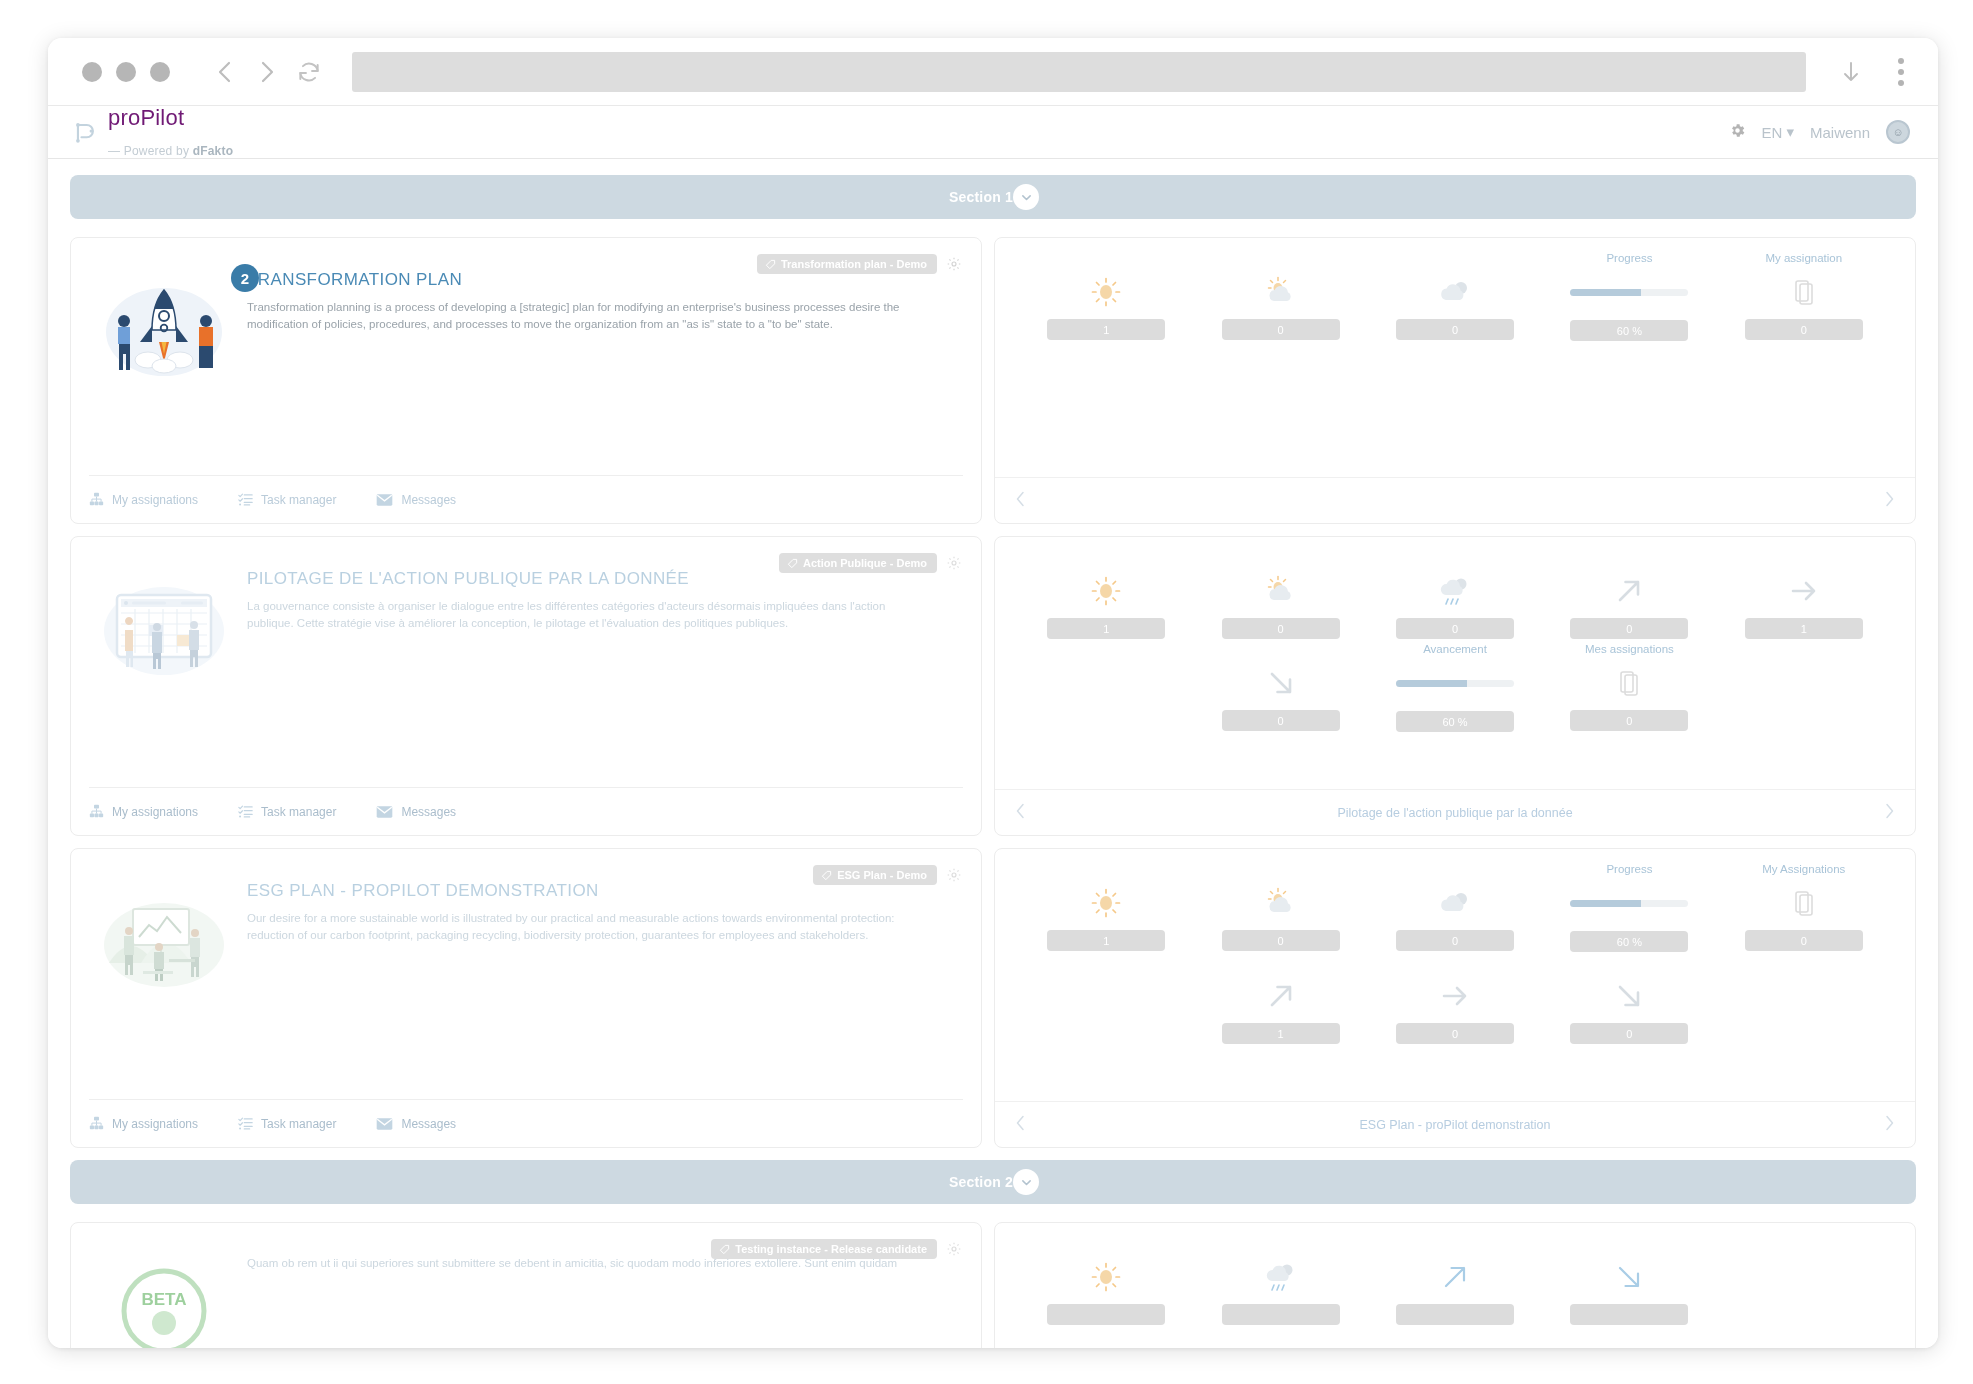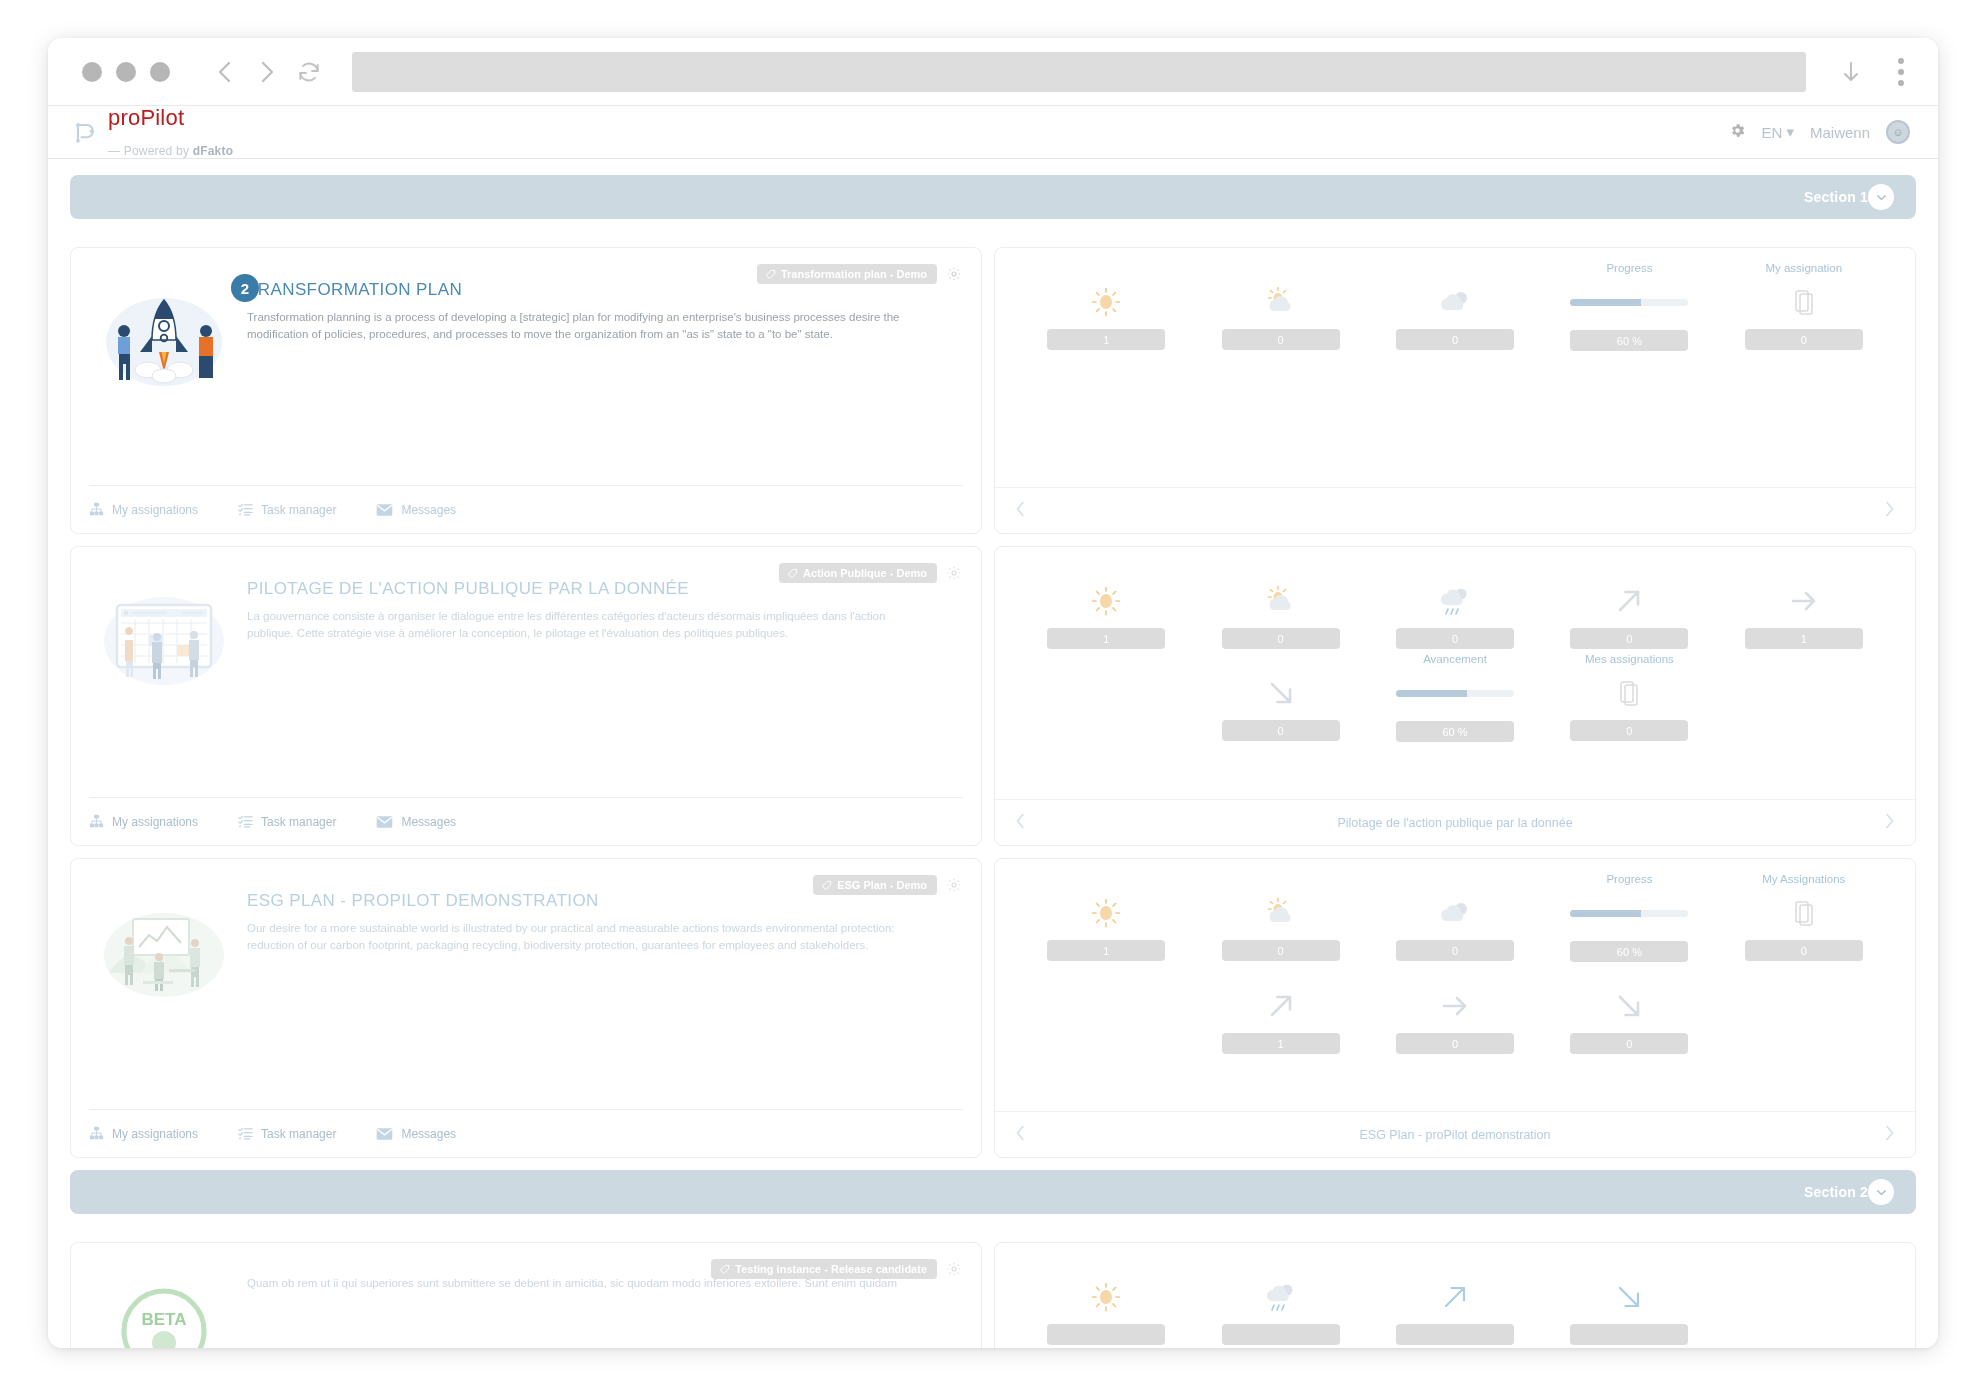--- a/index.html
+++ b/index.html
@@ -49,21 +49,21 @@
   
   .app-header {
     height: 53px;
     background: #ffffff;
     border-bottom: 1px solid #e6e6e6;
     display:flex; align-items:center; justify-content: space-between;
     padding: 0 28px 0 22px;
   }
   .logo-wrap { display:flex; align-items:center; gap:8px; }
   .logo-text { line-height: 1; }
-  .logo-name { font-size: 22px; color:#b91c1c; letter-spacing:.2px; }
+  .logo-name { font-size: 22px; color:#701a75; letter-spacing:.2px; }
   .logo-sub { font-size: 12px; color:#c3ccd3; margin-top:16px; letter-spacing:.2px;}
   .logo-sub b { color:#aab6bf; }
   .hdr-right { display:flex; align-items:center; gap: 16px; }
   .lang { font-size: 15px; color:#b9c3cb; display:flex; align-items:center; gap:4px;}
   .uname { font-size: 15px; color:#b9c3cb; }
   .avatar {
     width:24px;height:24px;border-radius:50%;
     background:#cdd7de; border:2px solid #b9c6d0;
     display:flex;align-items:center;justify-content:center;
     font-size:11px;color:#8e9ba5;
@@ -73,23 +73,23 @@
   .page {
     background: #ffffff;
     padding: 16px 22px 0 22px;
     height: calc(100% - 121px);
     overflow: hidden;
   }
   .section-bar {
     background: #cdd9e1;
     border-radius: 8px;
     height: 44px;
-    display:flex; align-items:center; justify-content:flex-end;
+    display:flex; align-items:center; justify-content:center;
     padding: 0 22px 0 24px;
-    margin-bottom: 28px;
+    margin-bottom: 18px;
   }
   .section-title { color:#ffffff; font-size: 14px; font-weight: bold; letter-spacing:.2px;}
   .collapse-btn {
     width: 26px; height:26px; border-radius:50%;
     background:#ffffff;
     display:flex;align-items:center;justify-content:center;
   }
 
   .card-row { display:flex; gap: 12px; margin-bottom: 12px; }
   .card {

